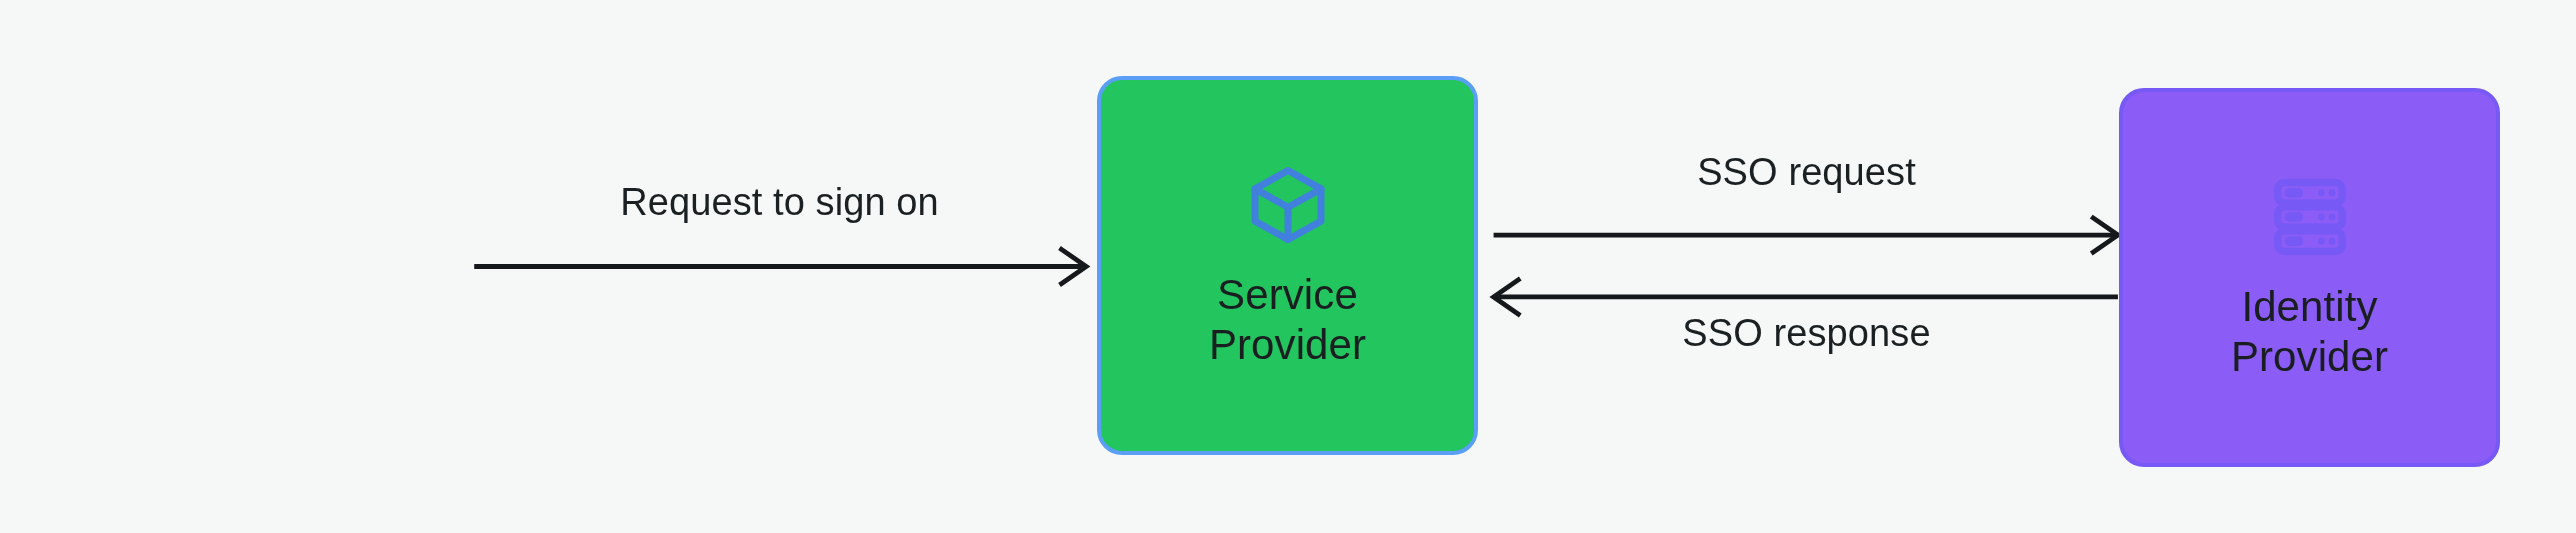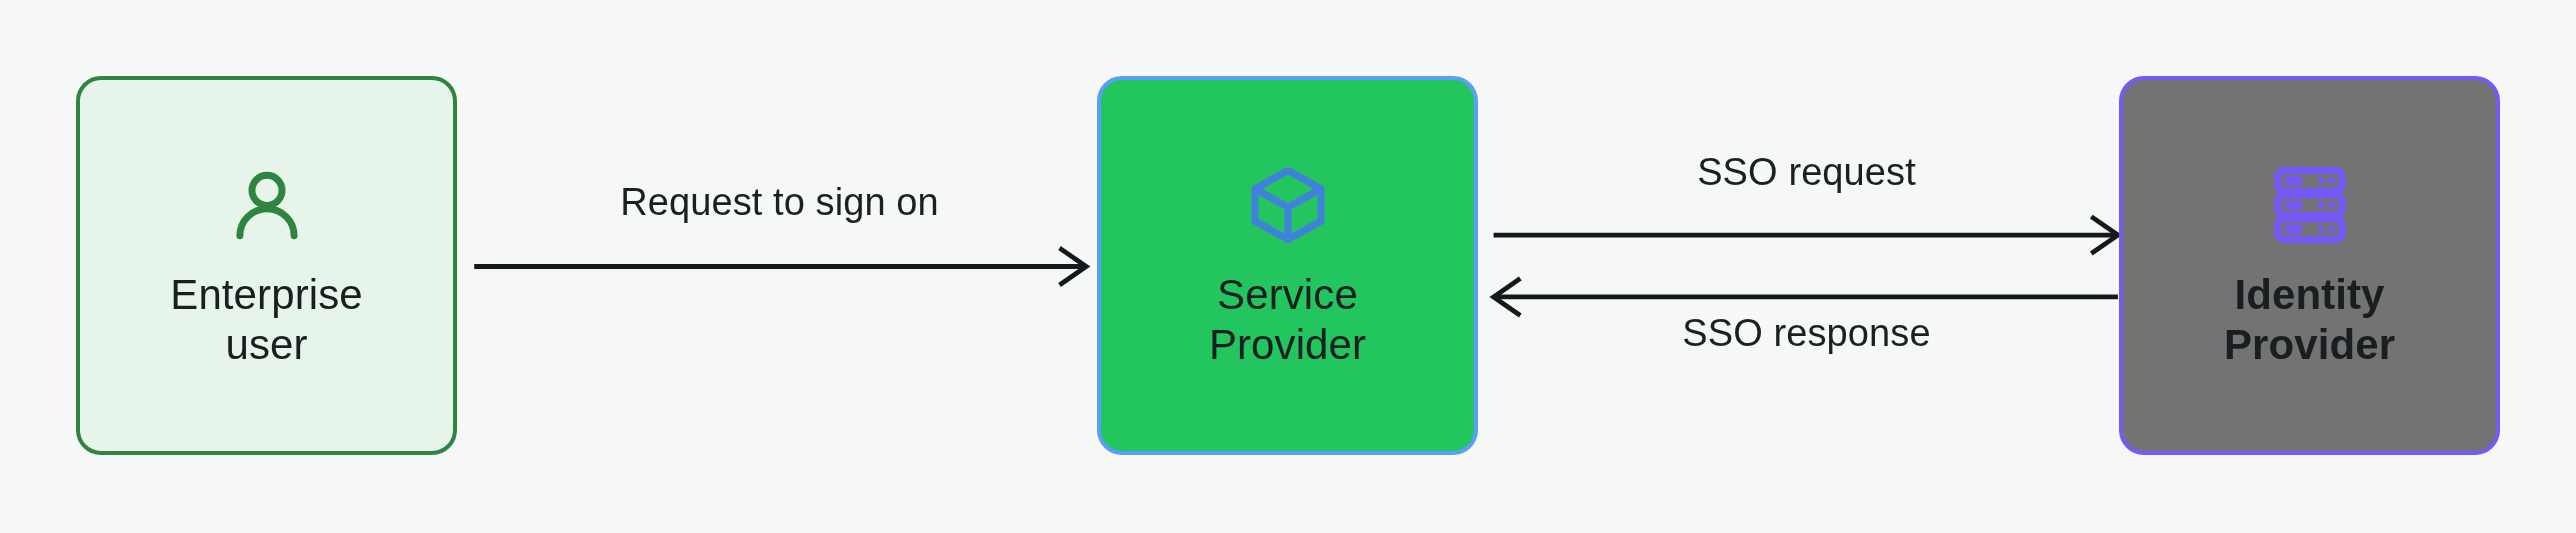--- a/index.html
+++ b/index.html
@@ -52,25 +52,24 @@
     background: #e7f4e9;
     border-color: #2f8540;
   }
   #node-service-provider {
     left: 1097px; top: 76px;
     width: 381px; height: 379px;
     background: #22c55e;
     border-color: #5a9ff5;
   }
   #node-identity-provider {
-    left: 2119px; top: 76px;
+    left: 2119px; top: 88px;
     width: 381px; height: 379px;
-    background: #737373;
+    background: #8b5cf6;
     border-color: #7759f6;
-    font-weight: bold;
   }
 
   
   .connector {
     position: absolute;
     left: 0;
     top: 0;
     width: 2576px;
     height: 533px;
     pointer-events: none;
@@ -113,30 +112,20 @@
     <g>
       <line x1="1568" y1="312" x2="2224" y2="312" stroke="#15191b" stroke-width="5"></line>
       <polyline points="1594,294 1568,312 1594,330" fill="none" stroke="#15191b" stroke-width="5" stroke-linecap="square" stroke-linejoin="miter"></polyline>
     </g>
   </svg>
 
   <div class="edge-label" id="edge-label-request-to-sign-on">Request to sign on</div>
   <div class="edge-label" id="edge-label-sso-response">SSO response</div>
   <div class="edge-label" id="edge-label-sso-request">SSO request</div>
 
-  <div class="node" id="node-enterprise-user">
-    <span class="node-icon">
-      <svg width="88" height="88" viewBox="0 0 24 24" fill="none" stroke="#2f8540" stroke-width="1.9" stroke-linecap="round" stroke-linejoin="round" xmlns="http://www.w3.org/2000/svg">
-        <circle cx="12" cy="8" r="4.1"></circle>
-        <path d="M4.6 20.4a7.4 7.4 0 0 1 14.8 0"></path>
-      </svg>
-    </span>
-    <div class="node-label">Enterprise
-user</div>
-  </div>
 
   <div class="node" id="node-service-provider">
     <span class="node-icon">
       <svg width="88" height="88" viewBox="0 0 24 24" fill="none" stroke="#4181dd" stroke-width="1.9" stroke-linecap="round" stroke-linejoin="round" xmlns="http://www.w3.org/2000/svg">
         <path d="M12 2.6 21 7.6v8.8L12 21.4 3 16.4V7.6z"></path>
         <path d="M3 7.6 12 12.6 21 7.6"></path>
         <path d="M12 12.6v8.8"></path>
       </svg>
     </span>
     <div class="node-label">Service

